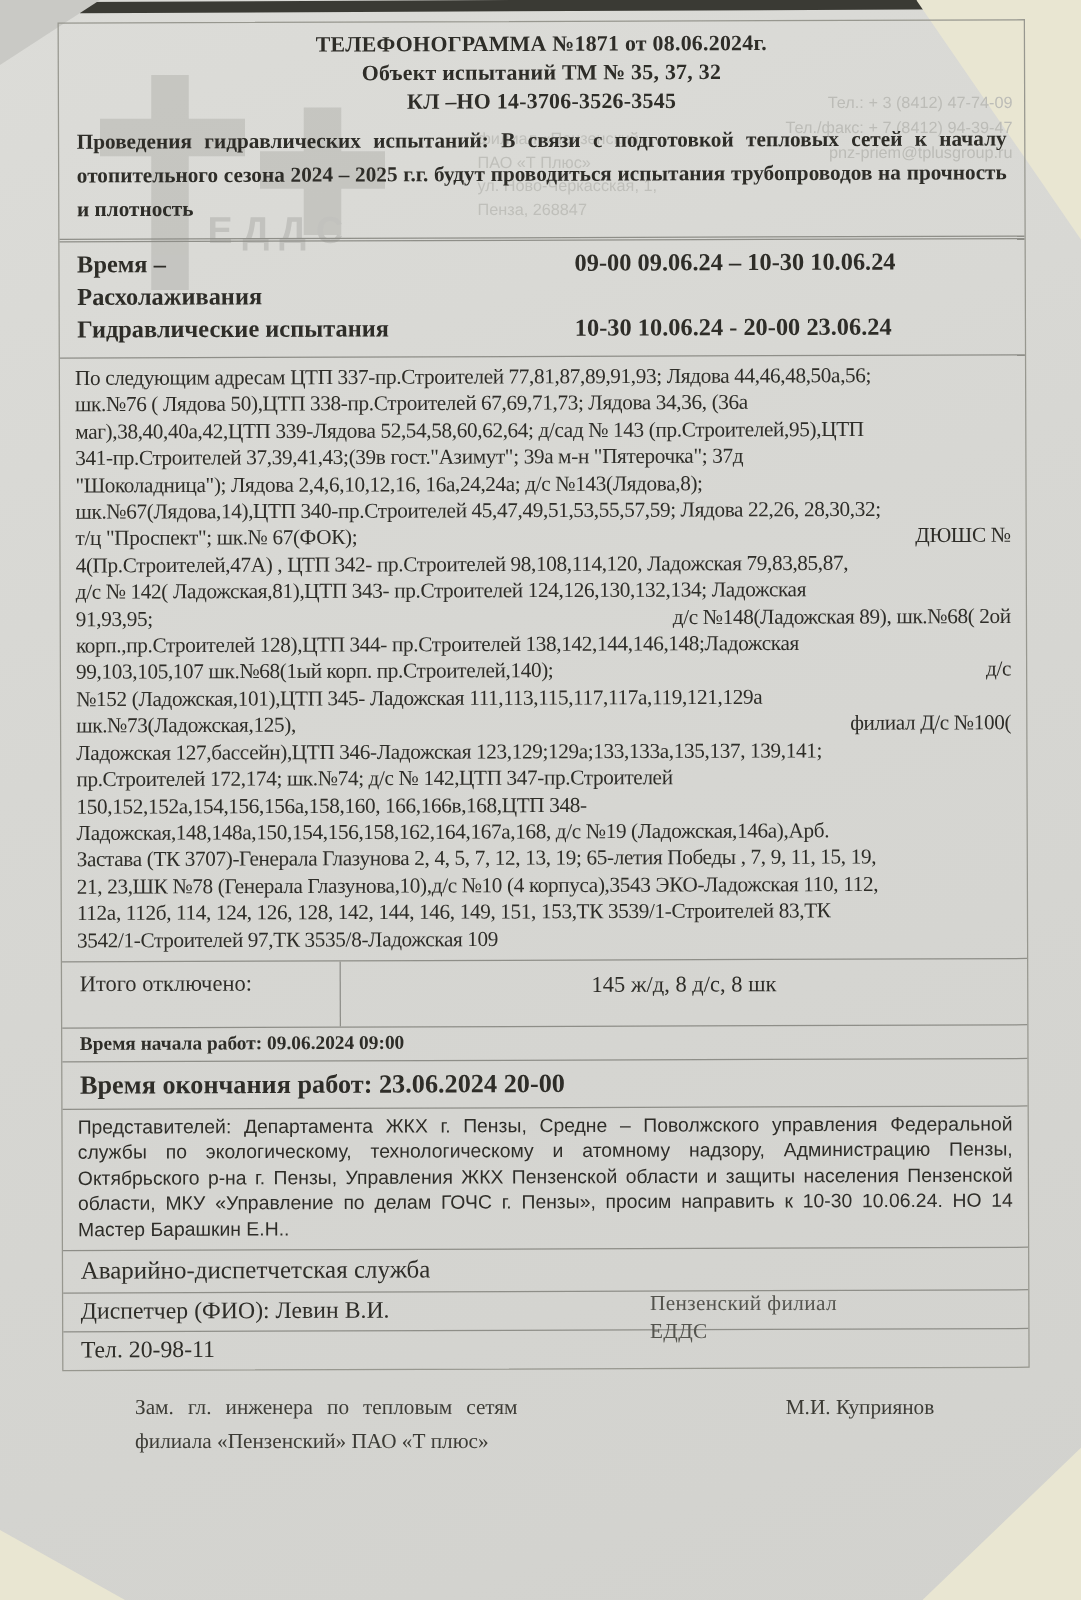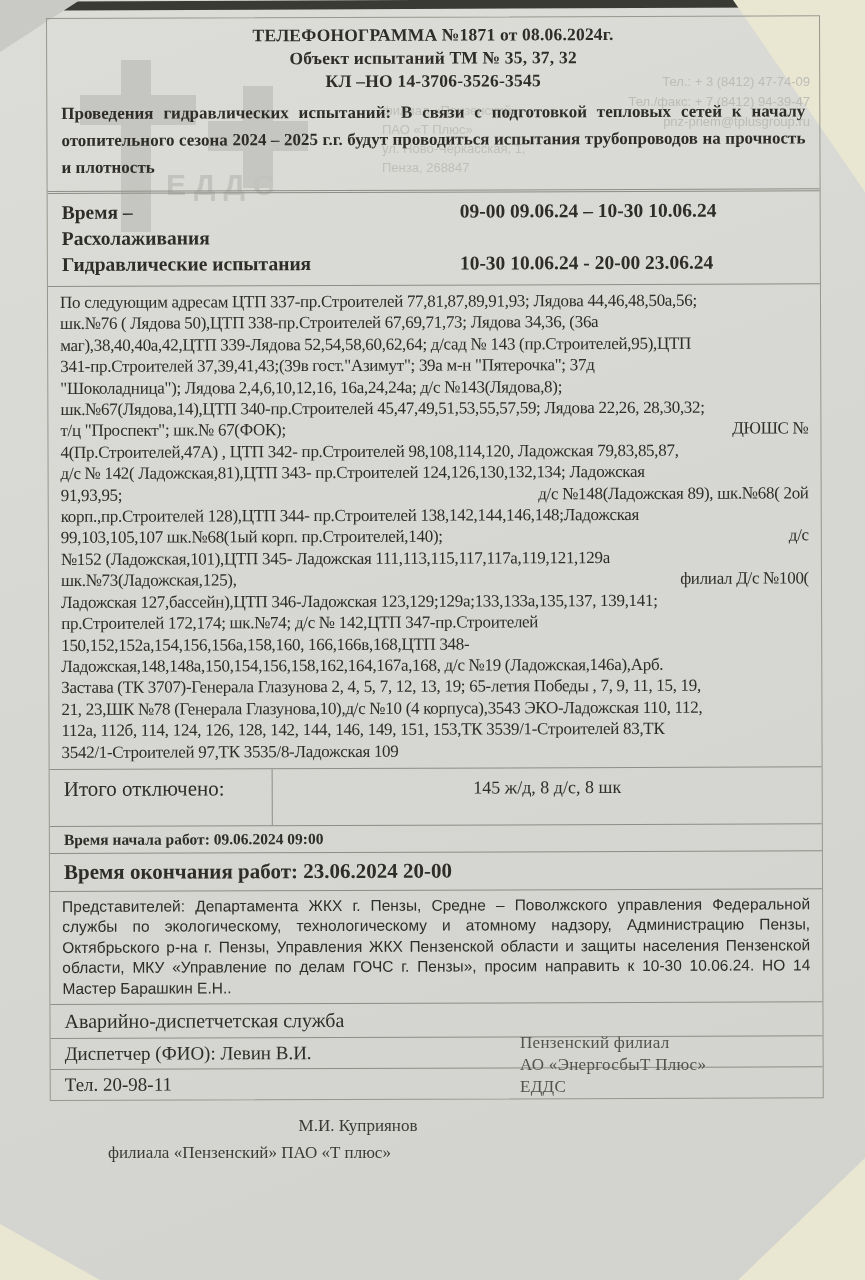--- a/index.html
+++ b/index.html
@@ -37,21 +37,21 @@
   .hdr{padding:6px 10px 2px 10px;text-align:center;font-weight:bold;border-bottom:none;}
   .hdr div{line-height:23px;font-size:17.5px;letter-spacing:0.2px;}
   .intro{padding:4px 14px 10px 14px;font-weight:bold;font-size:17px;line-height:27px;text-align:justify;border-bottom:3px double #8e8e88;}
   .sched{padding:6px 14px 8px 14px;font-weight:bold;font-size:19.5px;}
   .sched .row{display:grid;grid-template-columns:398px 1fr;line-height:26px;}
   .addr{padding:5px 12px 6px 12px;font-size:17px;letter-spacing:-0.3px;}
   .addr-line{line-height:21.4px;white-space:nowrap;}
   .addr-line.split{display:flex;justify-content:space-between;white-space:normal;}
   .addr-line.split span{white-space:nowrap;}
   .totals{display:grid;grid-template-columns:222px 1fr;}
-  .totals .lbl{padding:7px 0 24px 14px;font-size:21px;}
+  .totals .lbl{padding:7px 0 24px 14px;font-size:18px;}
   .totals .val{border-left:1px solid #8e8e88;text-align:center;padding:9px 0;font-size:18px;}
   .wstart{padding:4px 14px;font-weight:bold;font-size:15.5px;}
   .wend{padding:6px 14px;font-weight:bold;font-size:21px;}
   .reps{padding:5px 12px;font-family:"Liberation Sans",sans-serif;font-size:15.5px;line-height:20.5px;text-align:justify;}
   .rowline{padding:5px 14px;font-size:20px;}
   .rowsm{padding:4px 14px;font-size:19px;}
   .last{border-bottom:none;}
 
   .footer-org{position:absolute;left:520px;top:1032px;width:292px;text-align:left;z-index:2;font-size:17px;line-height:22px;color:#53534d;letter-spacing:0.3px;}
   .signature{position:absolute;left:108px;top:1112px;width:660px;z-index:2;font-size:17px;line-height:27px;color:#3c3b35;}
@@ -165,26 +165,26 @@
     <div class="sec rowline">Аварийно-диспетчетская служба</div>
 
     <div class="sec rowsm">Диспетчер (ФИО): Левин В.И.</div>
 
     <div class="rowsm last">Тел. 20-98-11</div>
 
   </div>
 
   <div class="footer-org">
     <div>Пензенский филиал</div>
-    <div>АО «ЭнергосбыТ Плюс»</div>
     <div>ЕДДС</div>
   </div>
 
   <div class="signature">
     <div class="sig-grid">
+      <div class="sig-pos1">Зам.  гл.  инженера  по  тепловым  сетям</div>
       <div class="sig-name">М.И. Куприянов</div>
     </div>
     <div>филиала «Пензенский» ПАО «Т плюс»</div>
   </div>
 
   <div class="corner corner-tl"></div>
   <div class="corner corner-tr"></div>
   <div class="corner corner-bl"></div>
   <div class="corner corner-br"></div>
 

